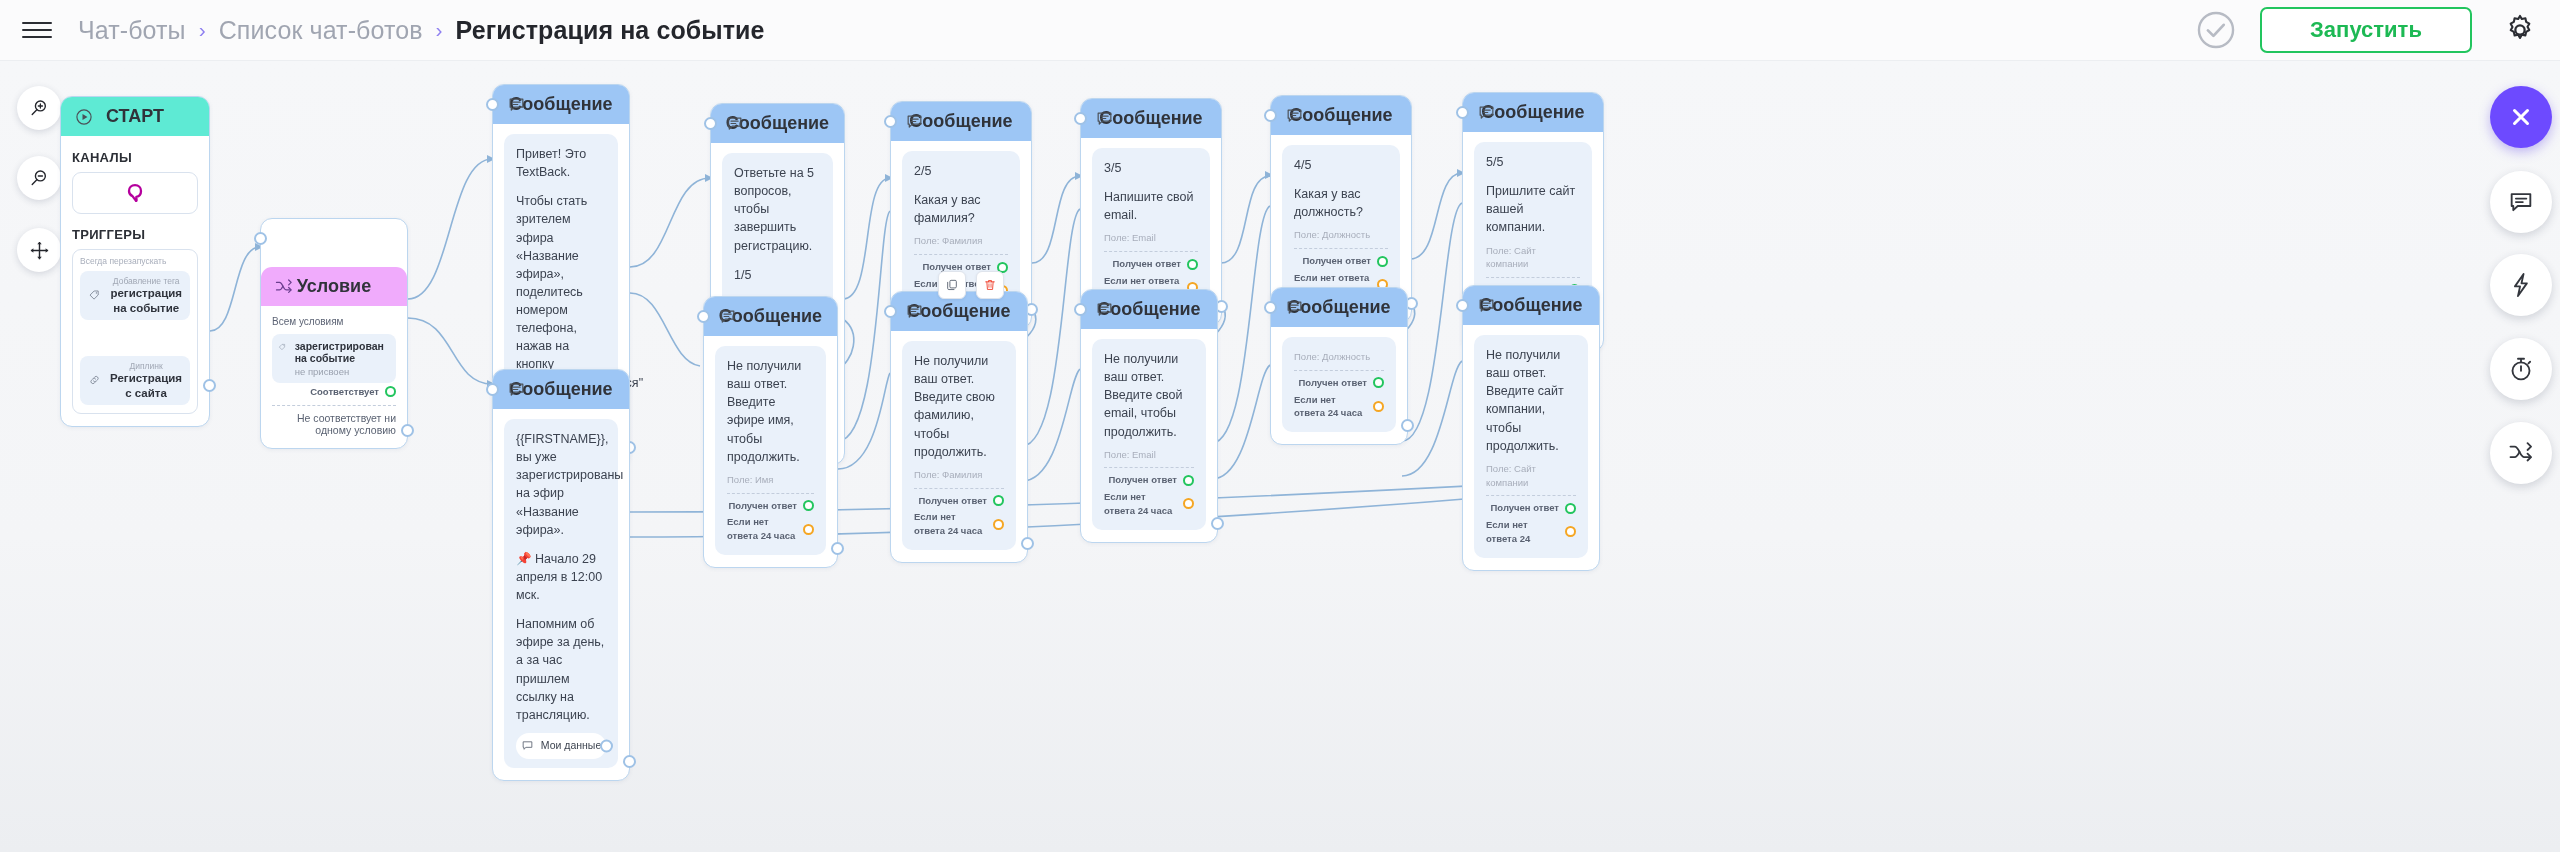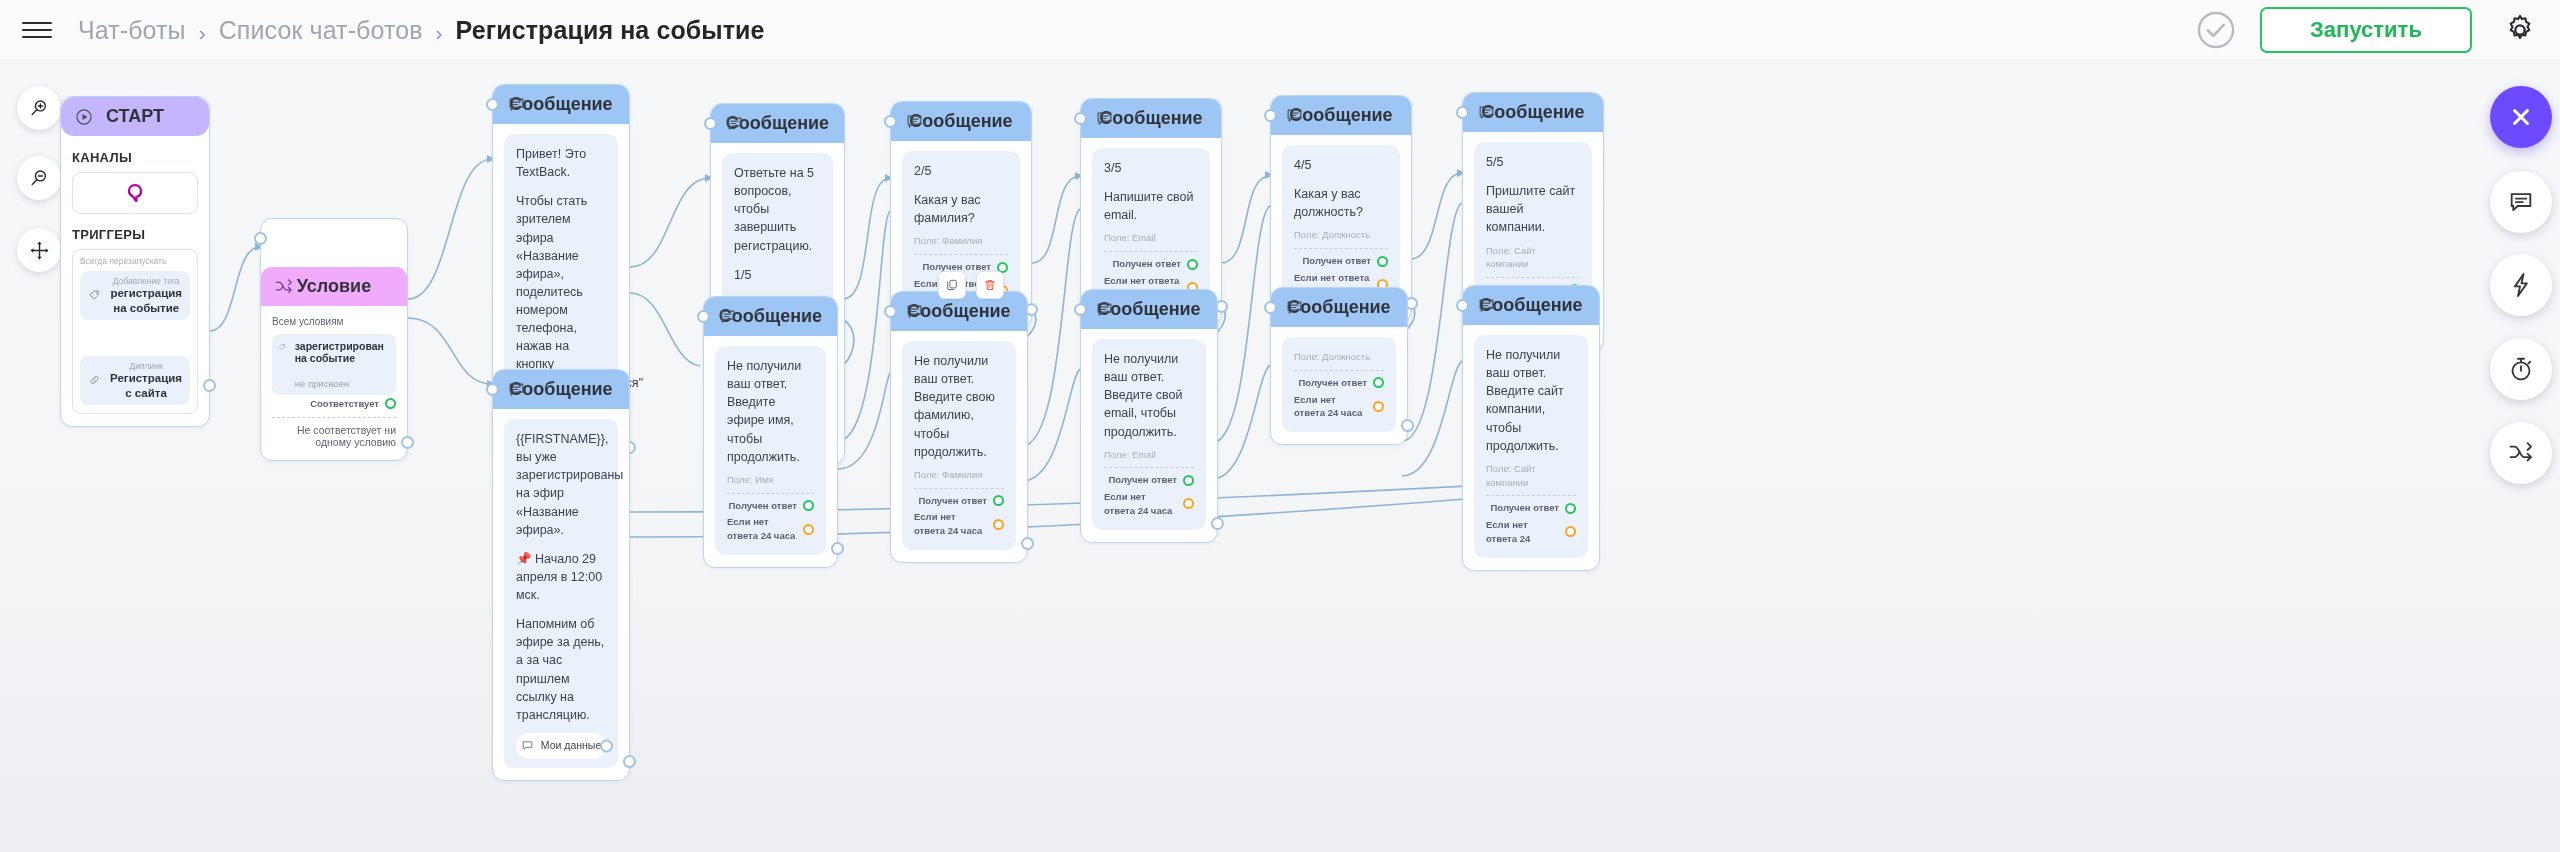--- a/index.html
+++ b/index.html
@@ -20,21 +20,21 @@
     display: flex; align-items: center;
     z-index: 50;
   }
   .burger {
     width: 30px; height: 22px;
     margin-left: 22px; margin-right: 26px;
     display: flex; flex-direction: column; justify-content: center; gap: 5px;
     cursor: pointer;
   }
   .burger span { display: block; height: 2px; background: #2b2d33; border-radius: 2px; }
-  .crumbs { display: flex; align-items: flex-end; gap: 0px; }
+  .crumbs { display: flex; align-items: center; gap: 0px; }
   .crumb {
     font-size: 25px; color: #a0a5b1; letter-spacing: .1px;
     cursor: pointer; white-space: nowrap;
   }
   .crumb.active { color: #24262c; font-weight: bold; cursor: default; }
   .crumb-sep {
     color: #8e7ff0; font-size: 21px; margin: 0 13px; user-select: none;
   }
   .topbar-right {
     margin-left: auto; display: flex; align-items: center; gap: 0px; padding-right: 22px;
@@ -96,21 +96,21 @@
   .node-head {
     height: 39px; border-radius: 11px 11px 0 0;
     display: flex; align-items: center; justify-content: center;
     position: relative;
     font-size: 18px; font-weight: bold; color: #30333a;
   }
   .node-head .head-icon {
     position: absolute; left: 12px; top: 50%; transform: translateY(-50%);
     width: 22px; height: 22px; display: flex; align-items: center; justify-content: center;
   }
-  .head-start { background: #c4b5fd; border-radius: 13px; }
+  .head-start { background: #5eead4; }
   .head-cond  { background: #f0abfc; margin-top: 48px; }
   .head-msg   { background: #9dc6f5; }
 
   .node-body { padding: 10px 11px 12px; }
 
   .bubble {
     background: #eaf1fa; border-radius: 10px;
     padding: 11px 12px 9px;
     font-size: 12.5px; color: #3c4350; line-height: 1.45;
   }
@@ -149,21 +149,21 @@
   }
   .trig-item:last-child { margin-bottom: 0; margin-top: 36px; }
   .trig-texts { flex: 1; text-align: center; }
   .trig-kind { font-size: 8.5px; color: #a0a7b4; line-height: 1.2; }
   .trig-name { font-size: 11.5px; font-weight: bold; color: #2f333c; line-height: 1.25; }
 
   
   .cond-all { font-size: 10px; color: #5d6475; margin-bottom: 7px; }
   .cond-item { background: #eaf1fa; border-radius: 8px; padding: 6px 6px; display: flex; gap: 8px; align-items: flex-start; }
   .cond-name { font-size: 10.5px; font-weight: bold; color: #2f333c; }
-  .cond-sub { font-size: 9.5px; color: #9aa1ae; margin-top: 14px; }
+  .cond-sub { font-size: 9.5px; color: #9aa1ae; margin-top: 2px; }
   .cond-dash { border-top: 1px dashed #c3cddc; margin: 8px 0 6px; }
   .cond-else { font-size: 10.5px; color: #5a6272; text-align: right; }
 
   
   .nub {
     position: absolute; width: 13px; height: 13px; border-radius: 50%;
     background: #fff; border: 2px solid #9fc2e6;
   }
 
   

